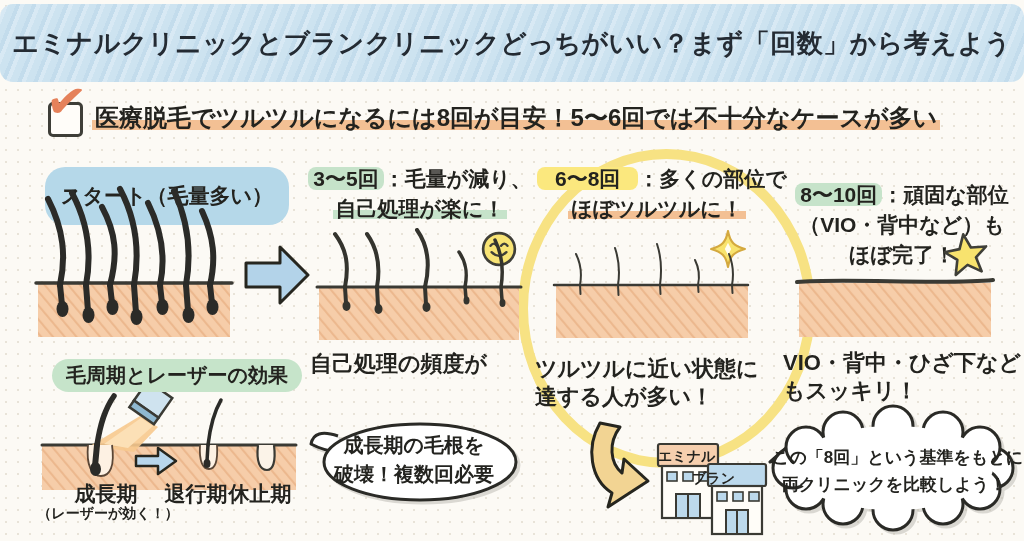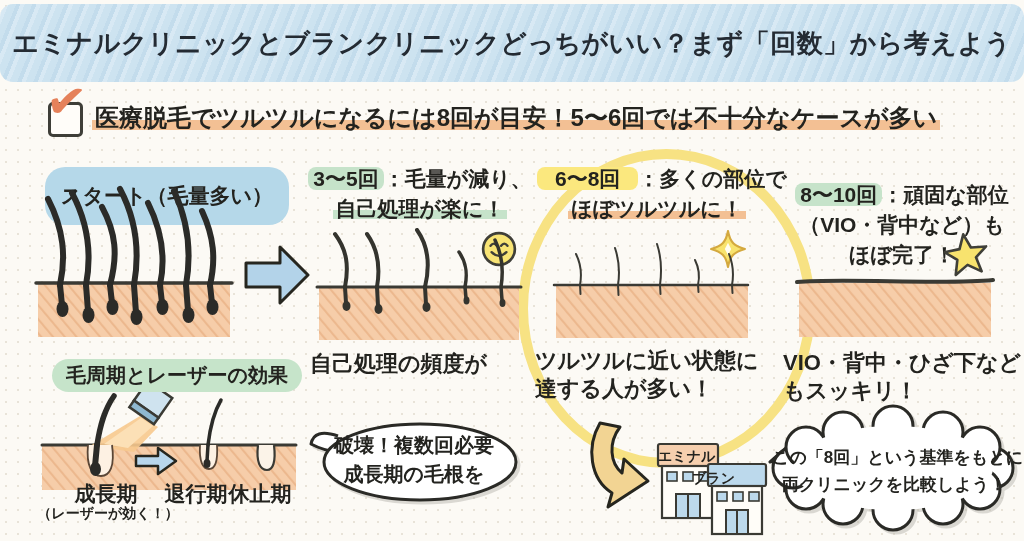--- a/index.html
+++ b/index.html
@@ -25,21 +25,21 @@
   .pill-blue{left:45px;top:167px;background:#b5d8e9;padding:15px 16px;font-size:21px;}
   .pill-green{left:52px;top:359px;background:#c6e4ca;padding:3px 14px;font-size:20px;}
   .hl-green{background:#c6e3ca;border-radius:8px;padding:0 5px;}
   .hl-yellow{background:#fbe87e;border-radius:8px;padding:0 18px;}
   .colhead{font-size:21px;font-weight:bold;text-align:center;line-height:30px;white-space:nowrap;}
   .caption{font-size:22px;font-weight:bold;text-align:left;line-height:28px;white-space:nowrap;}
   .head2{left:302px;top:164px;width:236px;}
   .head3{left:537px;top:164px;width:240px;}
   .head4{left:784px;top:180px;width:236px;}
   .cap2{left:310px;top:350px;width:220px;}
-  .cap3{left:535px;top:347px;width:244px;}
+  .cap3{left:535px;top:355px;width:244px;}
   .cap4{left:783px;top:349px;width:230px;}
   
   .ring{left:518px;top:149px;width:277px;height:299px;border:10px solid #f7e283;border-radius:50%;z-index:0;}
   .z1{z-index:1;}
   
   .phase{font-size:21px;font-weight:bold;text-align:center;white-space:nowrap;}
   .phase-note{font-size:14px;font-weight:bold;text-align:center;white-space:nowrap;}
   
   .bubble2-text{left:318px;top:431px;width:192px;text-align:center;font-size:20px;font-weight:bold;line-height:29px;white-space:nowrap;}
   .cloud-text{left:772px;top:444px;width:244px;text-align:center;font-size:17px;font-weight:bold;line-height:27px;white-space:nowrap;}
@@ -178,22 +178,22 @@
 
   <div class="abs caption cap2 z1">
     <div>自己処理の頻度が</div>
   </div>
 
   <svg class="abs z1 shadowed" style="left:308px;top:420px" width="212" height="84" viewBox="0 0 212 84">
     <path d="M30,16 Q6,8 3,24 Q16,31 34,33" fill="#ffffff" stroke="#2a2a26" stroke-width="3" stroke-linejoin="round"></path>
     <ellipse cx="112" cy="42" rx="96" ry="38" fill="#ffffff" stroke="#2a2a26" stroke-width="3"></ellipse>
   </svg>
   <div class="abs bubble2-text z1">
+    <div>成長期の毛根を</div>
     <div>破壊！複数回必要</div>
-    <div>成長期の毛根を</div>
   </div>
 
   <div class="abs colhead head3 z1">
     <div><span class="hl-yellow">6〜8回</span><span>：多くの部位で</span></div>
     <div><span class="u-peach">ほぼツルツルに！</span></div>
   </div>
 
   <svg class="abs z1" style="left:709px;top:230px" width="38" height="38" viewBox="0 0 36 36">
     <path d="M18,1 C20,12 24,15 34,18 C24,21 20,24 18,35 C16,24 12,21 2,18 C12,15 16,12 18,1 Z" fill="#f8e36e" stroke="#d4a93f" stroke-width="2" stroke-linejoin="round"></path>
     <path d="M18,12 L21,18 L18,24 L15,18 Z" fill="#fffdf2"></path>

